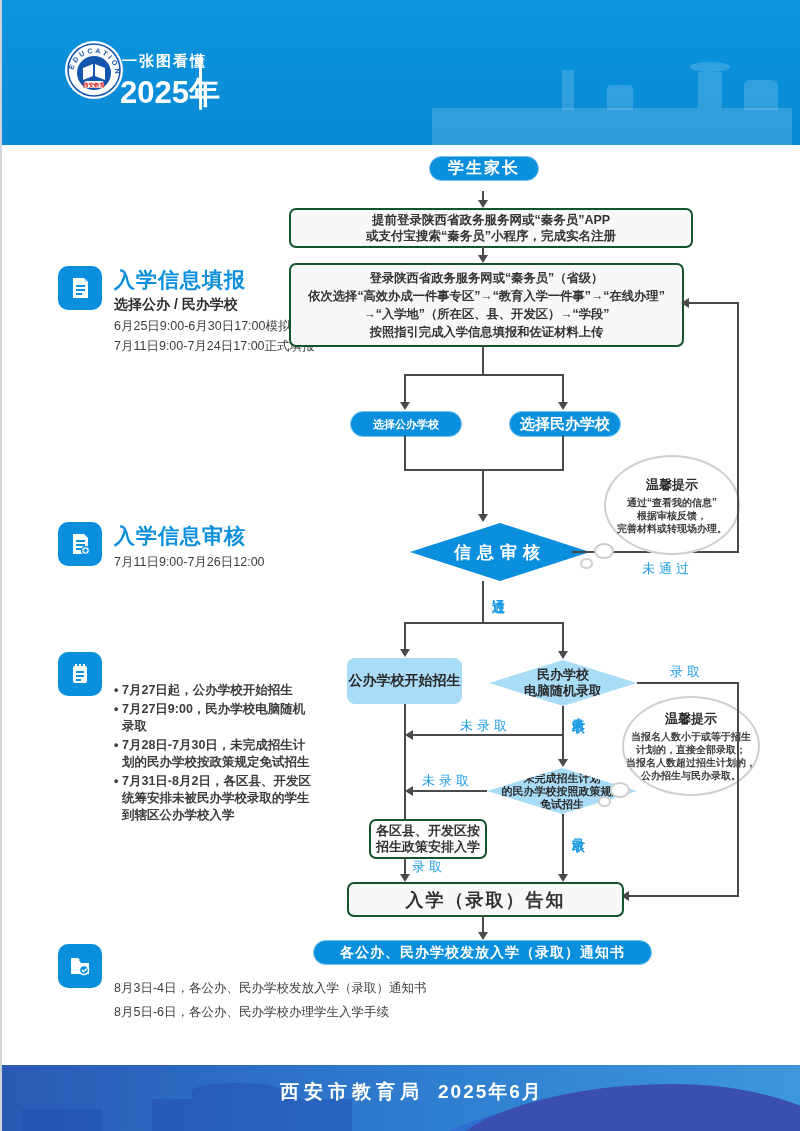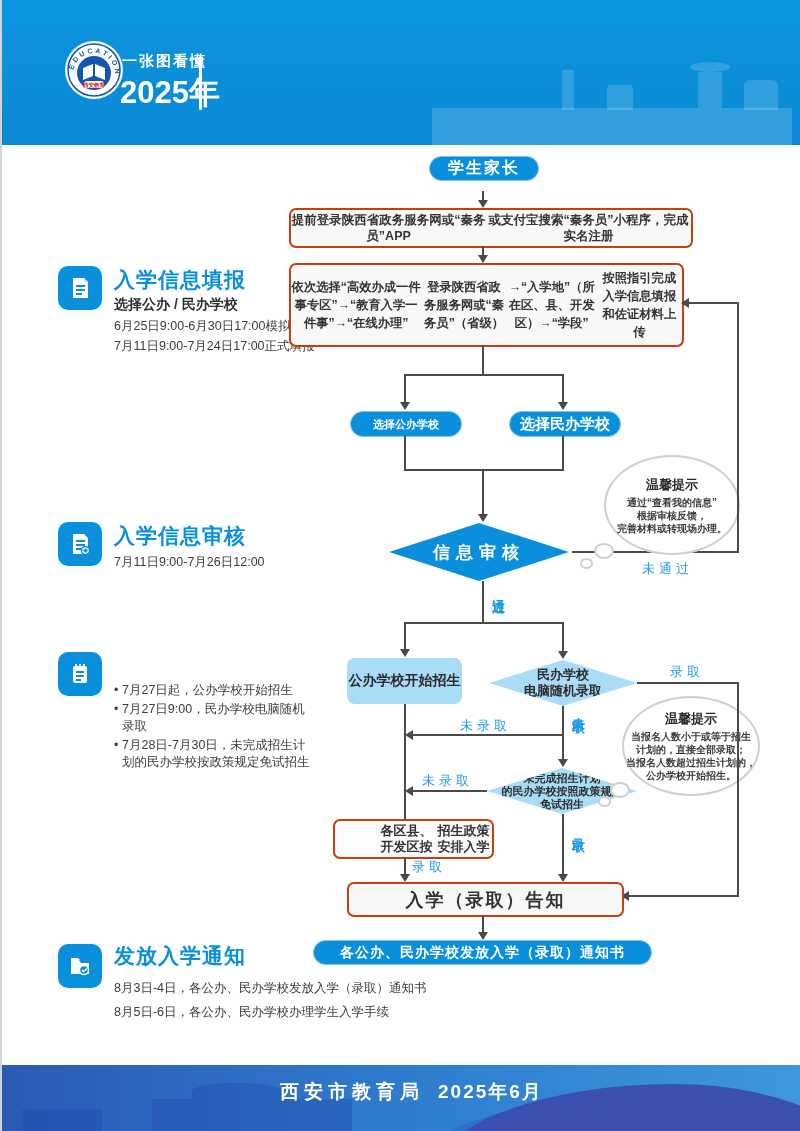--- a/index.html
+++ b/index.html
@@ -14,29 +14,29 @@
   .tagline2{position:absolute;left:118px;top:72px;color:#fff;font-size:31px;font-weight:bold;}
   .hdr-div{position:absolute;left:197px;top:56px;width:3px;height:54px;background:#fff;border-radius:2px;}
   .hdr-title{position:absolute;left:210px;top:53px;width:585px;color:#fff;font-size:41px;font-weight:bold;
              letter-spacing:1px;text-shadow:2px 3px 0 rgba(8,70,130,.35);white-space:nowrap;}
   
   .sicon{position:absolute;width:44px;height:44px;background:#0a8fdc;border-radius:10px;
          display:flex;align-items:center;justify-content:center;}
   .stitle{position:absolute;color:#0a8fdc;font-size:21px;font-weight:bold;letter-spacing:1px;}
   .ssub{position:absolute;color:#2f2f2f;font-size:14px;font-weight:bold;}
   .sline{position:absolute;color:#3c3c3c;font-size:12.5px;line-height:20px;}
-  .sbullets{position:absolute;width:200px;color:#3c3c3c;font-size:12.5px;font-weight:normal;line-height:17px;}
+  .sbullets{position:absolute;width:200px;color:#3c3c3c;font-size:12.5px;font-weight:bold;line-height:17px;}
   .sbullets div{position:relative;padding-left:8px;margin-bottom:2px;}
   .sbullets div::before{content:"•";position:absolute;left:0;top:0;}
   
   .ln{position:absolute;background:#4a4a4a;}
   .ad{position:absolute;width:0;height:0;border-left:5px solid transparent;border-right:5px solid transparent;border-top:8px solid #4a4a4a;}
   .al{position:absolute;width:0;height:0;border-top:5px solid transparent;border-bottom:5px solid transparent;border-right:8px solid #4a4a4a;}
-  .gbox{position:absolute;border:2px solid #c2410c;border-radius:7px;background:#f8f8f8;color:#333;
-        display:flex;flex-direction:row;align-items:center;justify-content:center;text-align:center;
+  .gbox{position:absolute;border:2px solid #14532d;border-radius:7px;background:#f8f8f8;color:#333;
+        display:flex;flex-direction:column;align-items:center;justify-content:center;text-align:center;
         font-weight:bold;}
   .bpill{position:absolute;background:#0a8fdc;border:1px solid #79c4ef;border-radius:999px;color:#fff;
          font-weight:bold;display:flex;align-items:center;justify-content:center;text-align:center;}
   .lbox{position:absolute;background:#a9ddf7;border-radius:8px;color:#2b2b2b;font-weight:bold;
         display:flex;align-items:center;justify-content:center;text-align:center;}
   .dia{position:absolute;clip-path:polygon(50% 0,100% 50%,50% 100%,0 50%);
        display:flex;flex-direction:column;align-items:center;justify-content:center;text-align:center;font-weight:bold;}
   .dia-blue{background:#0a8fdc;color:#fff;}
   .dia-light{background:#a9ddf7;color:#2b2b2b;}
   .blab{position:absolute;color:#1e9de3;font-weight:normal;font-size:13px;letter-spacing:4px;white-space:nowrap;}
@@ -127,71 +127,71 @@
         <rect x="16" y="3" width="2" height="4" fill="#fff"></rect>
         <rect x="9" y="10" width="8" height="2" fill="#0a8fdc"></rect>
         <rect x="9" y="14" width="8" height="2" fill="#0a8fdc"></rect>
         <rect x="9" y="18" width="5" height="2" fill="#0a8fdc"></rect>
       </svg>
   </div>
   <div class="sbullets" style="left:112px;top:682px;">
     <div>7月27日起，公办学校开始招生</div>
     <div>7月27日9:00，民办学校电脑随机录取</div>
     <div>7月28日-7月30日，未完成招生计划的民办学校按政策规定免试招生</div>
+    <div>7月31日-8月2日，各区县、开发区统筹安排未被民办学校录取的学生到辖区公办学校入学</div>
   </div>
 
   <div class="sicon" style="left:56px;top:944px;">
     <svg width="26" height="26" viewBox="0 0 26 26">
         <path d="M4 7 h8 l2 3 h8 v11 h-18 z" fill="#fff"></path>
         <path d="M4 7 v-2 h7 l2 2 z" fill="#fff"></path>
         <circle cx="17" cy="17" r="4.5" fill="#0a8fdc" stroke="#fff" stroke-width="1.5"></circle>
         <path d="M15 17 l1.5 1.5 L20 15.5" stroke="#fff" stroke-width="1.5" fill="none"></path>
       </svg>
   </div>
-  <div class="stitle" style="left:112px;top:942px;">发放入学通知</div>
   <div class="sline" style="left:112px;top:978px;width:400px;">8月3日-4日，各公办、民办学校发放入学（录取）通知书</div>
   <div class="sline" style="left:112px;top:1002px;width:400px;">8月5日-6日，各公办、民办学校办理学生入学手续</div>
 
   <div class="bpill" style="left:427px;top:156px;width:108px;height:23px;font-size:16px;letter-spacing:2px;">学生家长</div>
 
   <div class="ln" style="left:480px;top:191px;width:2px;height:10px;"></div>
   <div class="ad" style="left:476px;top:200px;"></div>
 
   <div class="gbox" style="left:287px;top:208px;width:400px;height:36px;font-size:12.5px;line-height:16px;">
     <div>提前登录陕西省政务服务网或“秦务员”APP</div>
     <div>或支付宝搜索“秦务员”小程序，完成实名注册</div>
   </div>
 
   <div class="ln" style="left:480px;top:246px;width:2px;height:10px;"></div>
   <div class="ad" style="left:476px;top:255px;"></div>
 
   <div class="gbox" style="left:287px;top:263px;width:391px;height:80px;font-size:12.3px;line-height:18px;">
+    <div>登录陕西省政务服务网或“秦务员”（省级）</div>
     <div>依次选择“高效办成一件事专区”→“教育入学一件事”→“在线办理”</div>
-    <div>登录陕西省政务服务网或“秦务员”（省级）</div>
     <div>→“入学地”（所在区、县、开发区）→“学段”</div>
     <div>按照指引完成入学信息填报和佐证材料上传</div>
   </div>
 
   <div class="ln" style="left:480px;top:345px;width:2px;height:30px;"></div>
   <div class="ln" style="left:402px;top:374px;width:160px;height:2px;"></div>
   <div class="ln" style="left:402px;top:374px;width:2px;height:29px;"></div>
   <div class="ln" style="left:560px;top:374px;width:2px;height:29px;"></div>
   <div class="ad" style="left:398px;top:402px;"></div>
   <div class="ad" style="left:556px;top:402px;"></div>
 
   <div class="bpill" style="left:348px;top:411px;width:110px;height:24px;font-size:11px;">选择公办学校</div>
   <div class="bpill" style="left:507px;top:411px;width:110px;height:24px;font-size:15px;text-align:center;">选择民办学校</div>
 
   <div class="ln" style="left:402px;top:436px;width:2px;height:35px;"></div>
   <div class="ln" style="left:560px;top:436px;width:2px;height:35px;"></div>
   <div class="ln" style="left:402px;top:469px;width:160px;height:2px;"></div>
   <div class="ln" style="left:480px;top:469px;width:2px;height:46px;"></div>
   <div class="ad" style="left:476px;top:514px;"></div>
 
-  <div class="dia dia-blue" style="left:387px;top:523px;width:180px;height:58px;font-size:17px;letter-spacing:6px;">信息审核</div>
+  <div class="dia dia-blue" style="left:408px;top:523px;width:180px;height:58px;font-size:17px;letter-spacing:6px;">信息审核</div>
 
   <div class="ln" style="left:570px;top:551px;width:167px;height:2px;"></div>
   <div class="ln z3" style="left:735px;top:302px;width:2px;height:251px;"></div>
   <div class="ln" style="left:687px;top:302px;width:50px;height:2px;"></div>
   <div class="al" style="left:679px;top:298px;"></div>
   <div class="blab" style="left:640px;top:560px;">未通过</div>
 
   <div class="ln" style="left:480px;top:581px;width:2px;height:41px;"></div>
   <div class="vlab" style="left:487px;top:588px;">通过</div>
   <div class="ln" style="left:402px;top:622px;width:160px;height:2px;"></div>
@@ -224,21 +224,21 @@
     <div>未完成招生计划</div>
     <div>的民办学校按照政策规定</div>
     <div>免试招生</div>
   </div>
 
   <div class="ln" style="left:411px;top:790px;width:74px;height:2px;"></div>
   <div class="al" style="left:403px;top:786px;"></div>
   <div class="blab" style="left:420px;top:772px;">未录取</div>
 
   <div class="ln" style="left:402px;top:704px;width:2px;height:115px;"></div>
-  <div class="gbox" style="left:331px;top:819px;width:114px;height:36px;font-size:13px;line-height:16px;background:#fcfcfc;padding-left:43px;">
+  <div class="gbox" style="left:367px;top:819px;width:114px;height:36px;font-size:13px;line-height:16px;background:#fcfcfc;">
     <div>各区县、开发区按</div>
     <div>招生政策安排入学</div>
   </div>
   <div class="ln" style="left:402px;top:857px;width:2px;height:18px;"></div>
   <div class="ad" style="left:398px;top:874px;"></div>
   <div class="blab" style="left:410px;top:858px;">录取</div>
 
   <div class="ln" style="left:560px;top:814px;width:2px;height:61px;"></div>
   <div class="vlab" style="left:567px;top:828px;">录取</div>
   <div class="ad" style="left:556px;top:874px;"></div>
@@ -259,21 +259,21 @@
     <div class="cl">完善材料或转现场办理。</div>
   </div>
 
   <div class="ctail" style="left:608px;top:782px;width:16px;height:12px;"></div>
   <div class="ctail" style="left:596px;top:796px;width:9px;height:7px;"></div>
   <div class="cloud" style="left:620px;top:696px;width:134px;height:96px;">
     <div class="ct">温馨提示</div>
     <div class="cl">当报名人数小于或等于招生</div>
     <div class="cl">计划的，直接全部录取；</div>
     <div class="cl">当报名人数超过招生计划的，</div>
-    <div class="cl">公办学校开始招生。</div>
+    <div class="cl">公办招生与民办录取。</div>
   </div>
 
   <div class="ftr">
     <div class="wave2"></div>
     <div class="wave1"></div>
     <div class="fsky" style="left:150px;top:34px;width:200px;height:32px;"></div>
     <div class="fsky" style="left:190px;top:18px;width:90px;height:16px;border-radius:50% 50% 0 0;"></div>
     <div class="fsky" style="left:20px;top:44px;width:80px;height:22px;"></div>
     <div class="ftxt" style="left:278px;">西安市教育局</div>
     <div class="ftxt" style="left:436px;letter-spacing:2px;">2025年6月</div>

